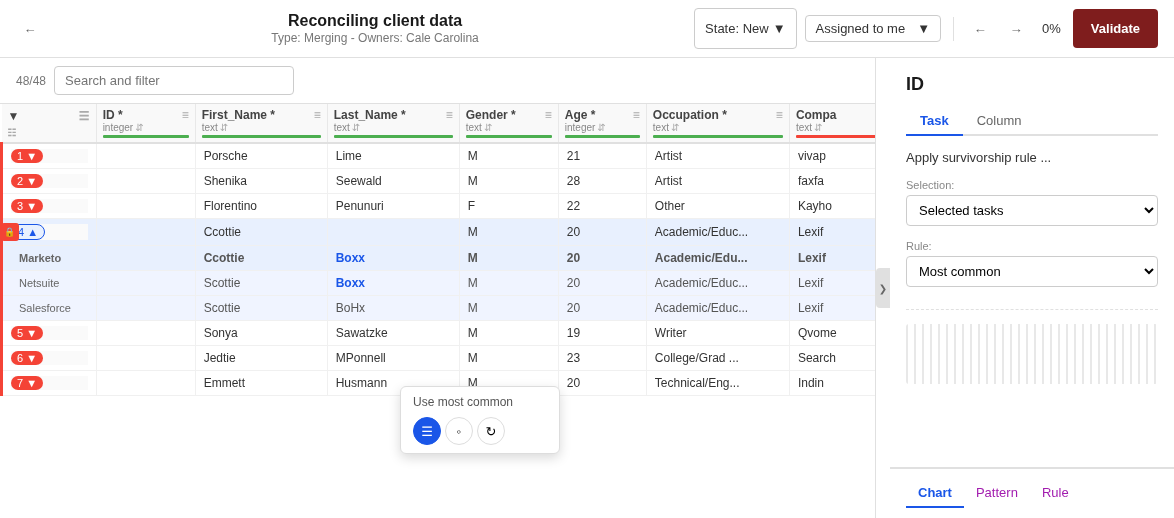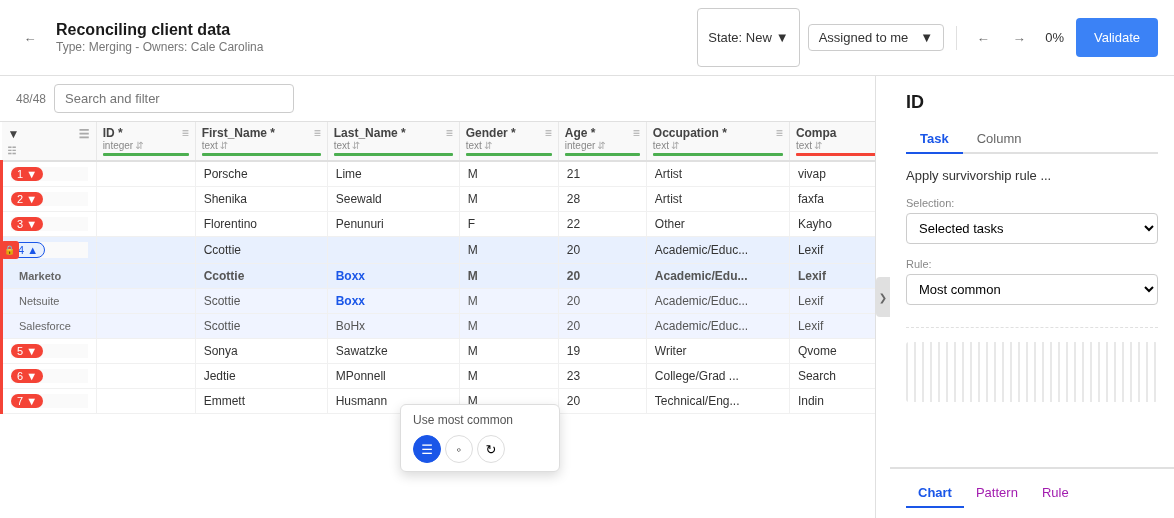--- a/index.html
+++ b/index.html
@@ -3,31 +3,31 @@
   <meta charset="utf-8">
   <style>
     * { box-sizing: border-box; margin: 0; padding: 0; }
     body { font-family: -apple-system, BlinkMacSystemFont, 'Segoe UI', sans-serif; font-size: 13px; background: #f5f5f5; color: #333; height: 518px; overflow: hidden; }
     
     .app-container { display: flex; flex-direction: column; height: 518px; background: #fff; }
     
     
     .header { display: flex; align-items: center; padding: 8px 16px; border-bottom: 1px solid #e0e0e0; background: #fff; min-height: 56px; }
     .header-back { width: 28px; height: 28px; display: flex; align-items: center; justify-content: center; cursor: pointer; color: #666; margin-right: 12px; }
-    .header-title-block { flex: 1; }
+    .header-title-block { flex: 1; text-align: center; }
     .header-title { font-size: 16px; font-weight: 600; color: #1a1a1a; }
     .header-subtitle { font-size: 12px; color: #777; margin-top: 1px; }
     .header-controls { display: flex; align-items: center; gap: 8px; }
-    .state-dropdown { display: flex; align-items: center; gap: 4px; padding: 21px 10px; border: 1px solid #ccc; border-radius: 4px; background: #fff; cursor: pointer; font-size: 13px; justify-content: flex-end; }
+    .state-dropdown { display: flex; align-items: center; gap: 4px; padding: 12px 10px; border: 1px solid #ccc; border-radius: 4px; background: #fff; cursor: pointer; font-size: 13px; justify-content: flex-end; }
     .assigned-dropdown { display: flex; align-items: center; gap: 12px; padding: 5px 10px; border: 1px solid #ccc; border-radius: 4px; background: #fff; cursor: pointer; font-size: 13px; }
     .header-sep { width: 1px; height: 24px; background: #e0e0e0; margin: 0 4px; }
     .nav-btn { width: 28px; height: 28px; display: flex; align-items: center; justify-content: center; cursor: pointer; color: #666; border: none; background: none; }
     .nav-btn:disabled { color: #ccc; cursor: default; }
     .progress-text { font-size: 13px; color: #333; margin: 0 4px; }
-    .validate-btn { background: #3b82f6; color: #fff; border: none; border-radius: 4px; padding: 12px 18px; font-size: 13px; font-weight: 400; cursor: pointer; }
+    .validate-btn { background: #7f1d1d; color: #fff; border: none; border-radius: 4px; padding: 12px 18px; font-size: 13px; font-weight: 700; cursor: pointer; }
 
     
     .main-layout { display: flex; flex: 1; overflow: hidden; }
     
     
     .left-panel { width: 890px; display: flex; flex-direction: column; border-right: 1px solid #e0e0e0; overflow: hidden; position: relative; }
     
     
     .left-toolbar { padding: 8px 16px; display: flex; align-items: center; gap: 8px; border-bottom: 1px solid #e0e0e0; }
     .record-count { font-size: 12px; color: #777; }

